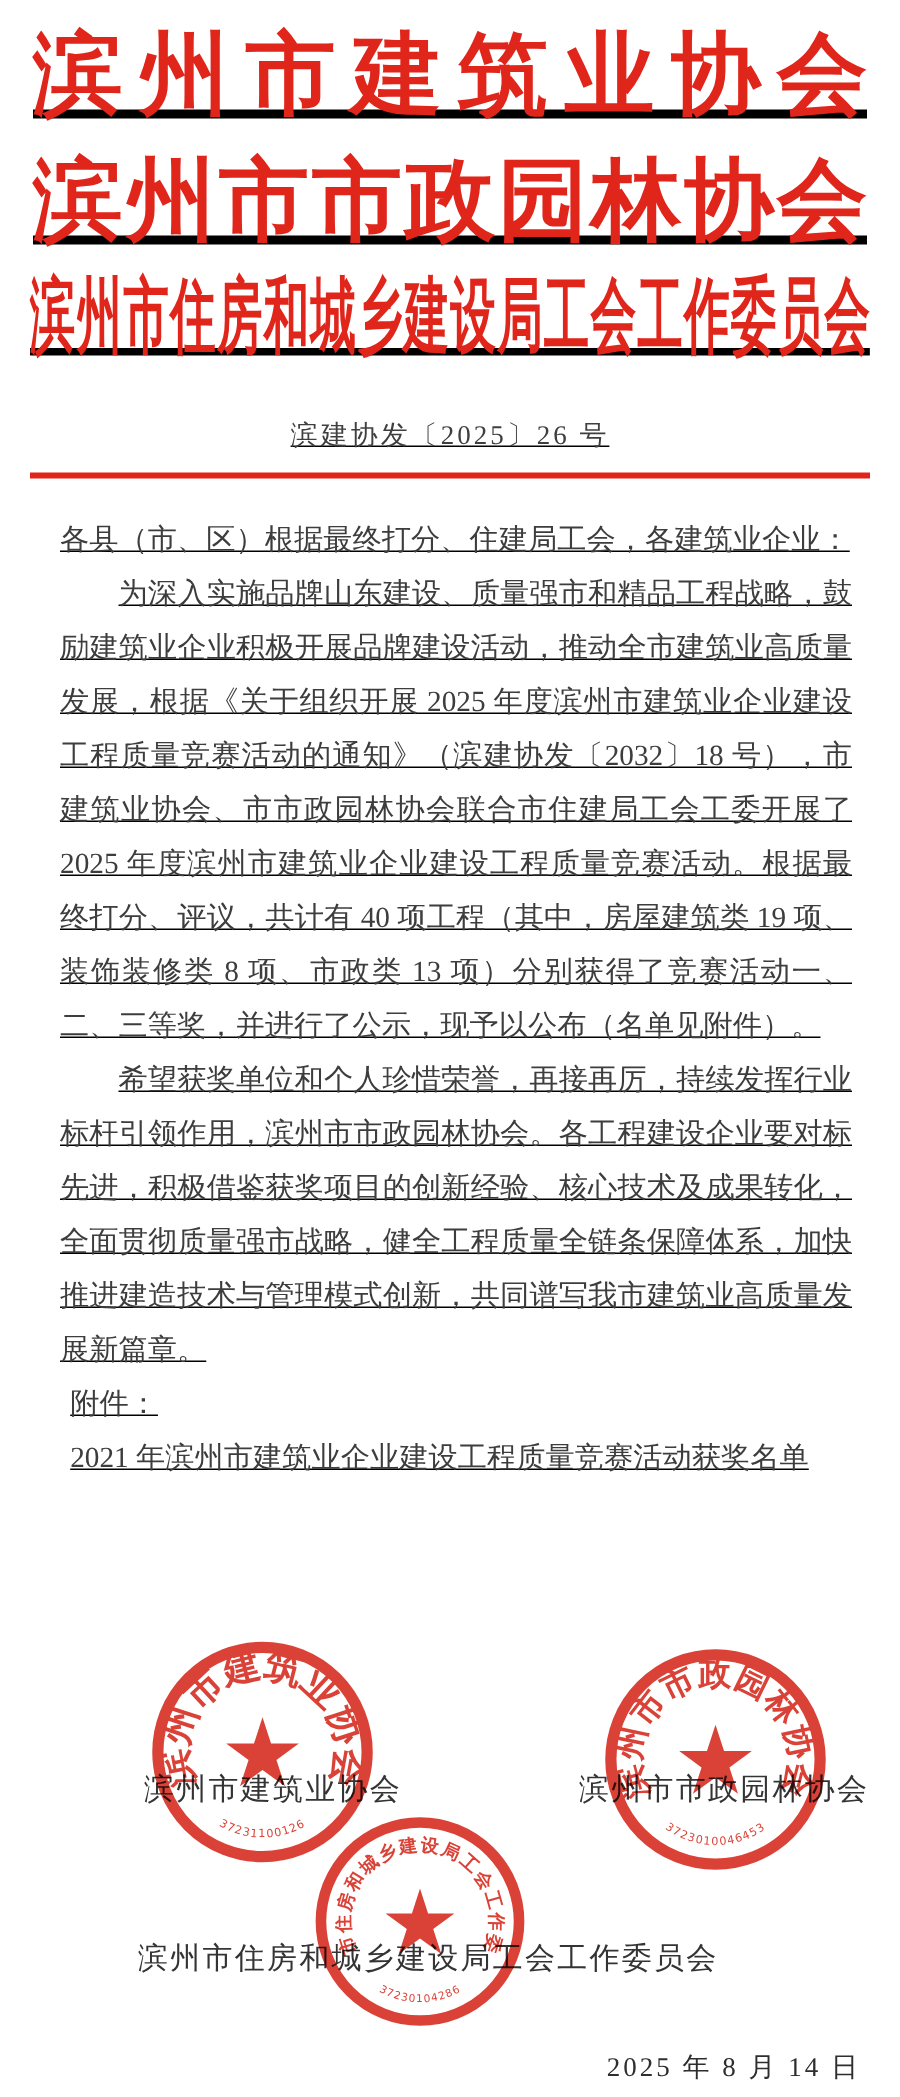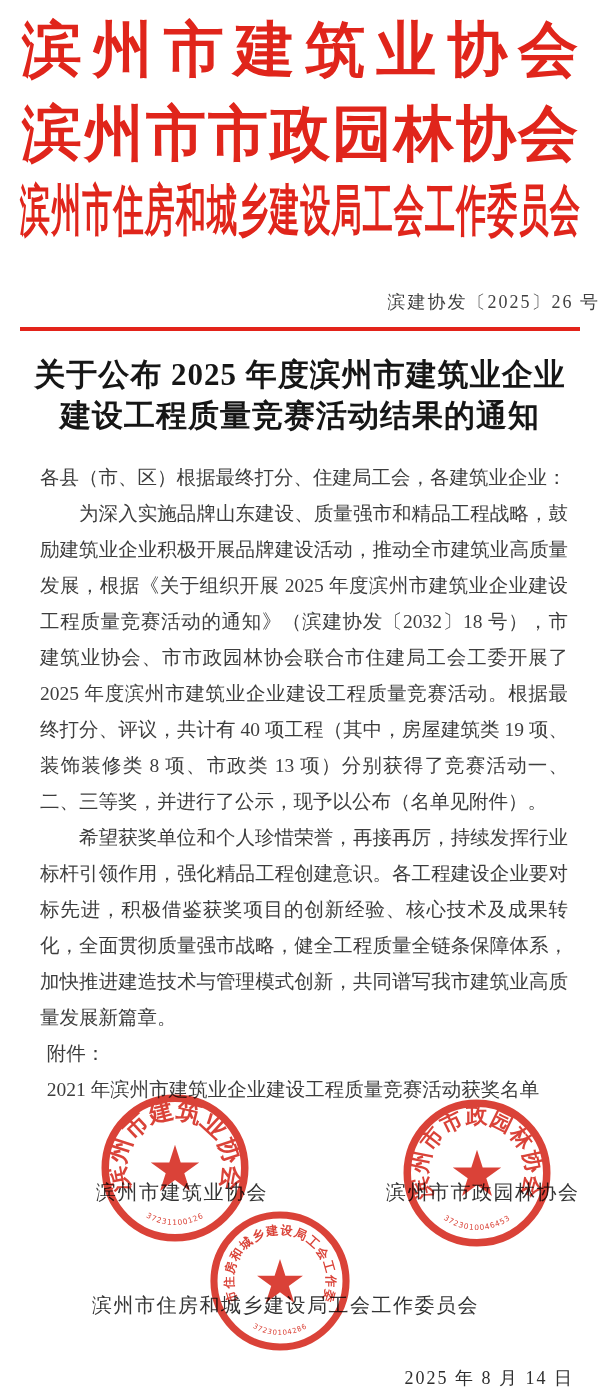--- a/index.html
+++ b/index.html
@@ -1,36 +1,36 @@
 <!DOCTYPE html>
 <html><head>
 <meta charset="utf-8">
 <style>
   html,body { margin:0; padding:0; background:#ffffff; }
   .page {
     position:relative; width:600px; height:1398px; background:#ffffff;
-    font-family:"Liberation Serif","DejaVu Serif",serif; overflow:hidden;
+    font-family:"Liberation Serif","DejaVu Serif",serif; overflow:hidden;text-decoration:underline;
   }
   
   .letterhead { padding:8px 0 0 0; }
   .hline {
     color:#e0251b; font-weight:700;
     text-align:justify; text-align-last:justify;
   }
   .hline1, .hline2 {
     font-size:60px; line-height:84px; padding:0 22px;
   }
   .h3wrap { width:560px; height:62px; margin:4px auto 0 auto; }
   .hline3 {
     width:1018px; font-size:55px; line-height:62px;
     transform:scaleX(0.55); transform-origin:0 0;
   }
   
   .doc-number {
-    margin-top:48px; text-align:right; font-size:18px; line-height:24px;
+    margin-top:36px; text-align:center; font-size:18px; line-height:24px;
     color:#3f3f3f; letter-spacing:2px;
   }
   .red-rule { height:3.5px; background:#e3231a; margin:13px 20px 0 20px; }
   
   .title {
     margin:23px 0 0 0; text-align:center; font-size:31px; line-height:41px;
     font-weight:700; color:#161616; letter-spacing:1px;
   }
   
   .docbody {
@@ -71,29 +71,25 @@
     <div class="hline hline2">滨州市市政园林协会</div>
     <div class="h3wrap">
       <div class="hline hline3">滨州市住房和城乡建设局工会工作委员会</div>
     </div>
   </header>
 
   <div class="doc-number">滨建协发〔2025〕26 号</div>
 
   <div class="red-rule"></div>
 
-  <h1 class="title">
-    <span>关于公布 2025 年度滨州市建筑业企业</span><br>
-    <span>建设工程质量竞赛活动结果的通知</span>
-  </h1>
 
   <main class="docbody">
     <p class="salutation">各县（市、区）根据最终打分、住建局工会，各建筑业企业：</p>
     <p class="para">为深入实施品牌山东建设、质量强市和精品工程战略，鼓励建筑业企业积极开展品牌建设活动，推动全市建筑业高质量发展，根据《关于组织开展 2025 年度滨州市建筑业企业建设工程质量竞赛活动的通知》（滨建协发〔2032〕18 号），市建筑业协会、市市政园林协会联合市住建局工会工委开展了 2025 年度滨州市建筑业企业建设工程质量竞赛活动。根据最终打分、评议，共计有 40 项工程（其中，房屋建筑类 19 项、装饰装修类 8 项、市政类 13 项）分别获得了竞赛活动一、二、三等奖，并进行了公示，现予以公布（名单见附件）。</p>
-    <p class="para">希望获奖单位和个人珍惜荣誉，再接再厉，持续发挥行业标杆引领作用，强化精品工程创建意识。各工程建设企业要对标先进，积极借鉴获奖项目的创新经验、核心技术及成果转化，全面贯彻质量强市战略，健全工程质量全链条保障体系，加快推进建造技术与管理模式创新，共同谱写我市建筑业高质量发展新篇章。</p>
+    <p class="para">希望获奖单位和个人珍惜荣誉，再接再厉，持续发挥行业标杆引领作用，滨州市市政园林协会。各工程建设企业要对标先进，积极借鉴获奖项目的创新经验、核心技术及成果转化，全面贯彻质量强市战略，健全工程质量全链条保障体系，加快推进建造技术与管理模式创新，共同谱写我市建筑业高质量发展新篇章。</p>
     <p class="attach-label">附件：</p>
     <p class="attach-title">2021 年滨州市建筑业企业建设工程质量竞赛活动获奖名单</p>
   </main>
 
   <div class="sig sig-left">滨州市建筑业协会</div>
   <div class="sig sig-right">滨州市市政园林协会</div>
   <div class="sig sig-bottom">滨州市住房和城乡建设局工会工作委员会</div>
   <div class="doc-date">2025 年 8 月 14 日</div>
 
   <svg class="seal" style="left:100px;top:1093px;width:150px;height:150px;" viewBox="0 0 200 200">

